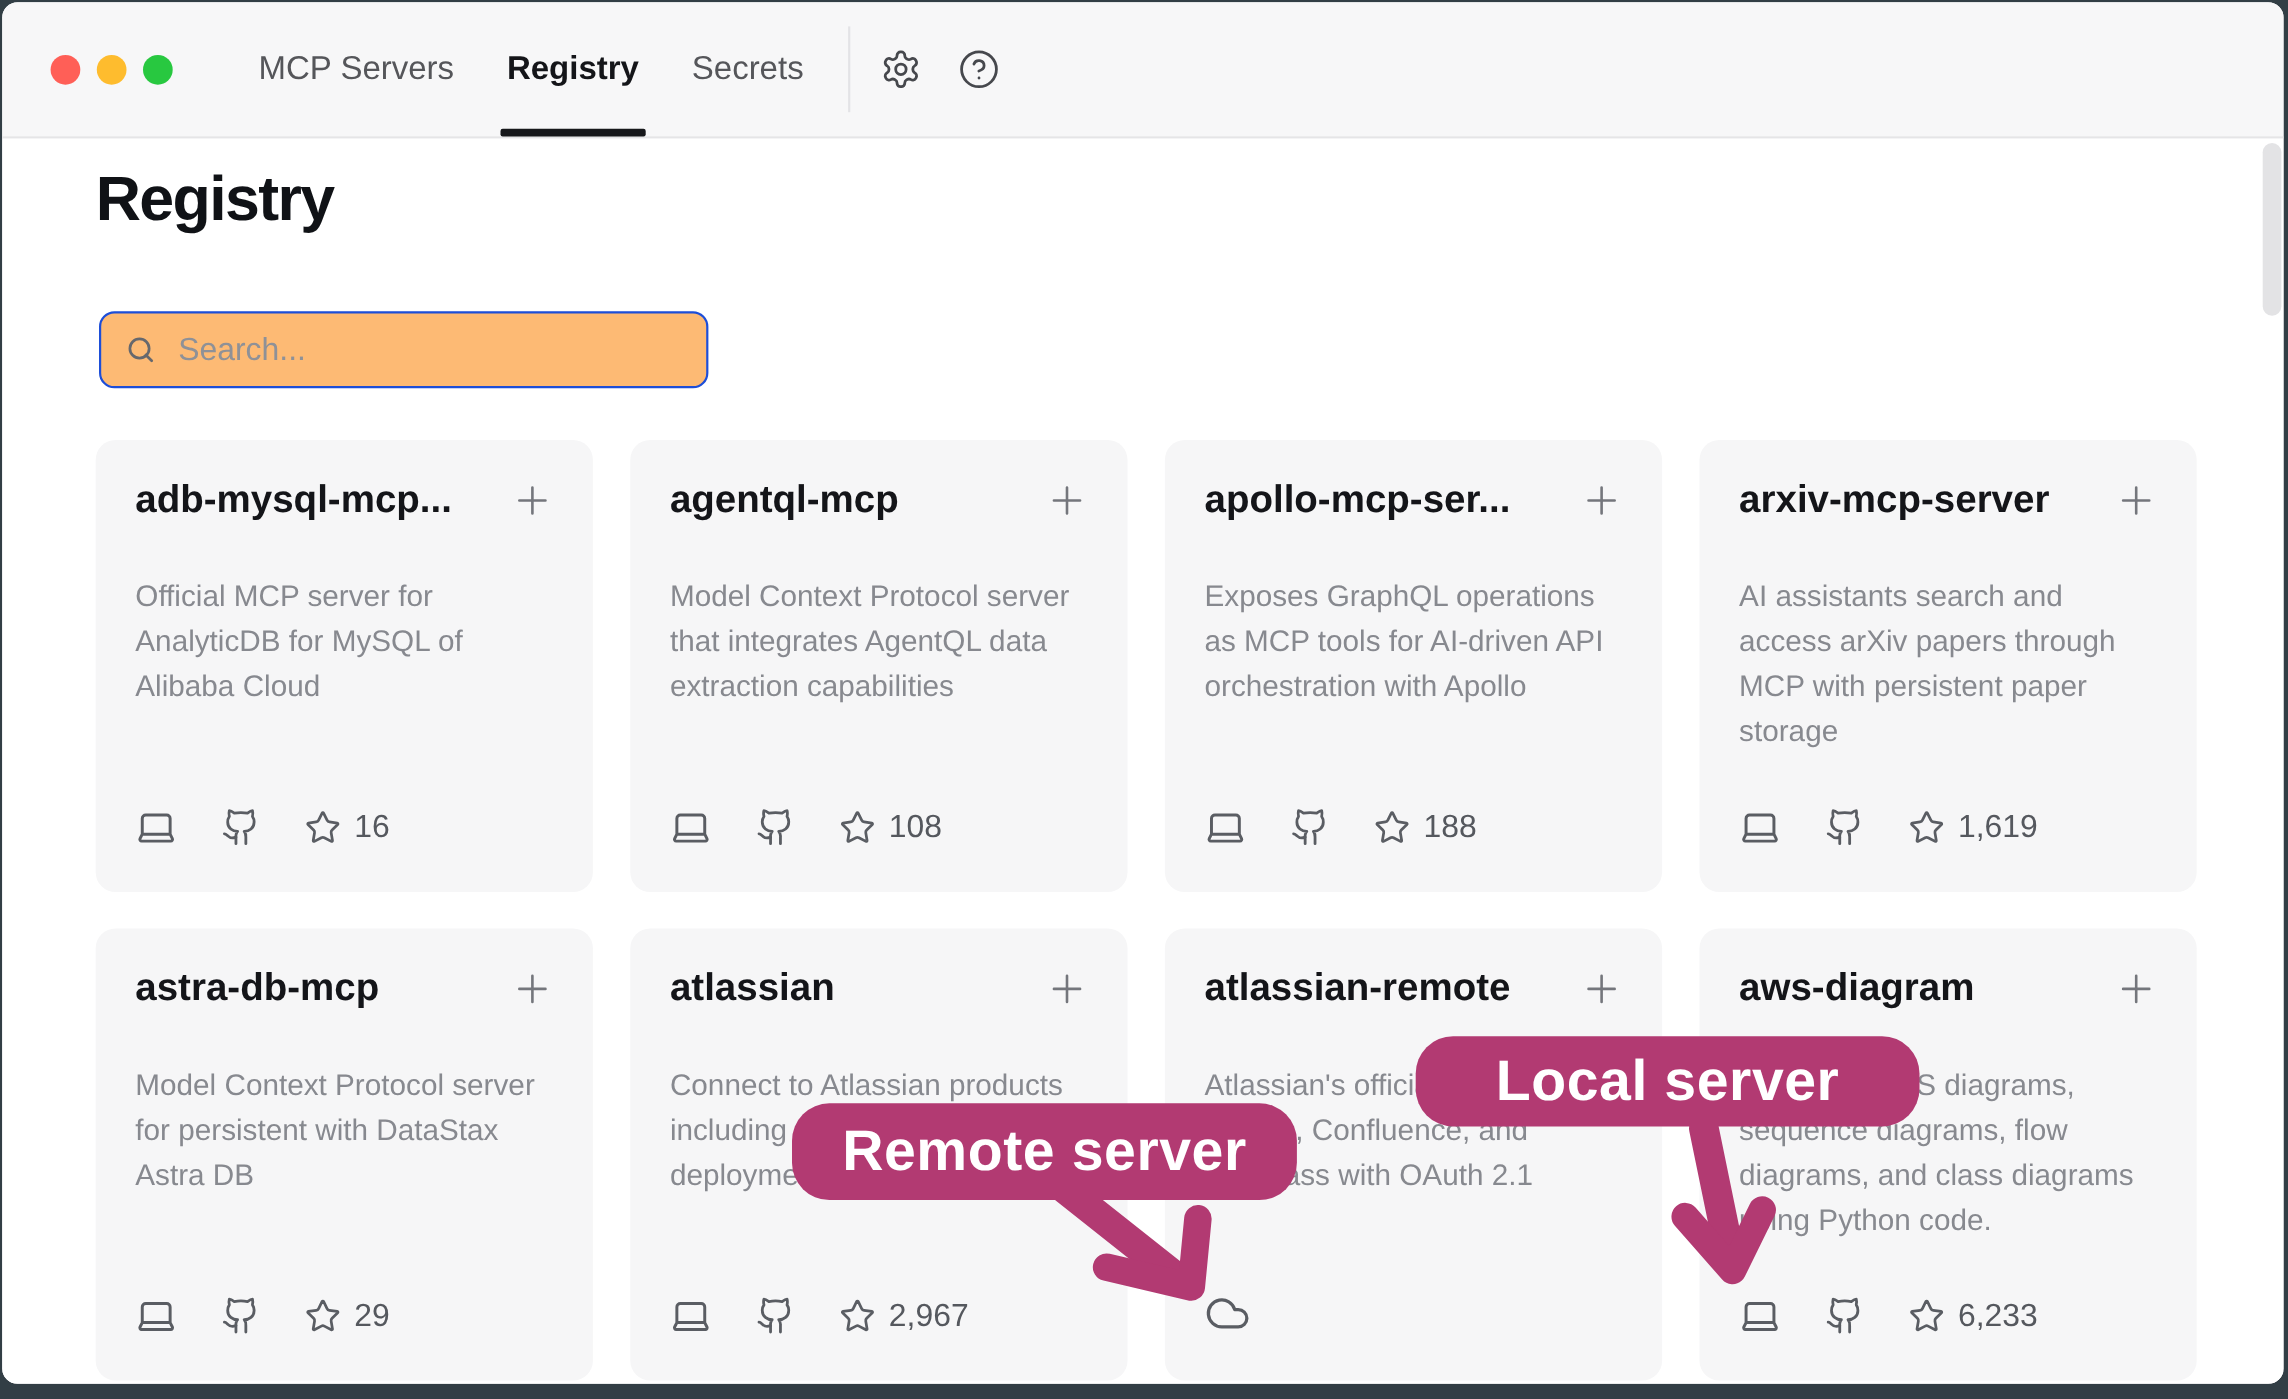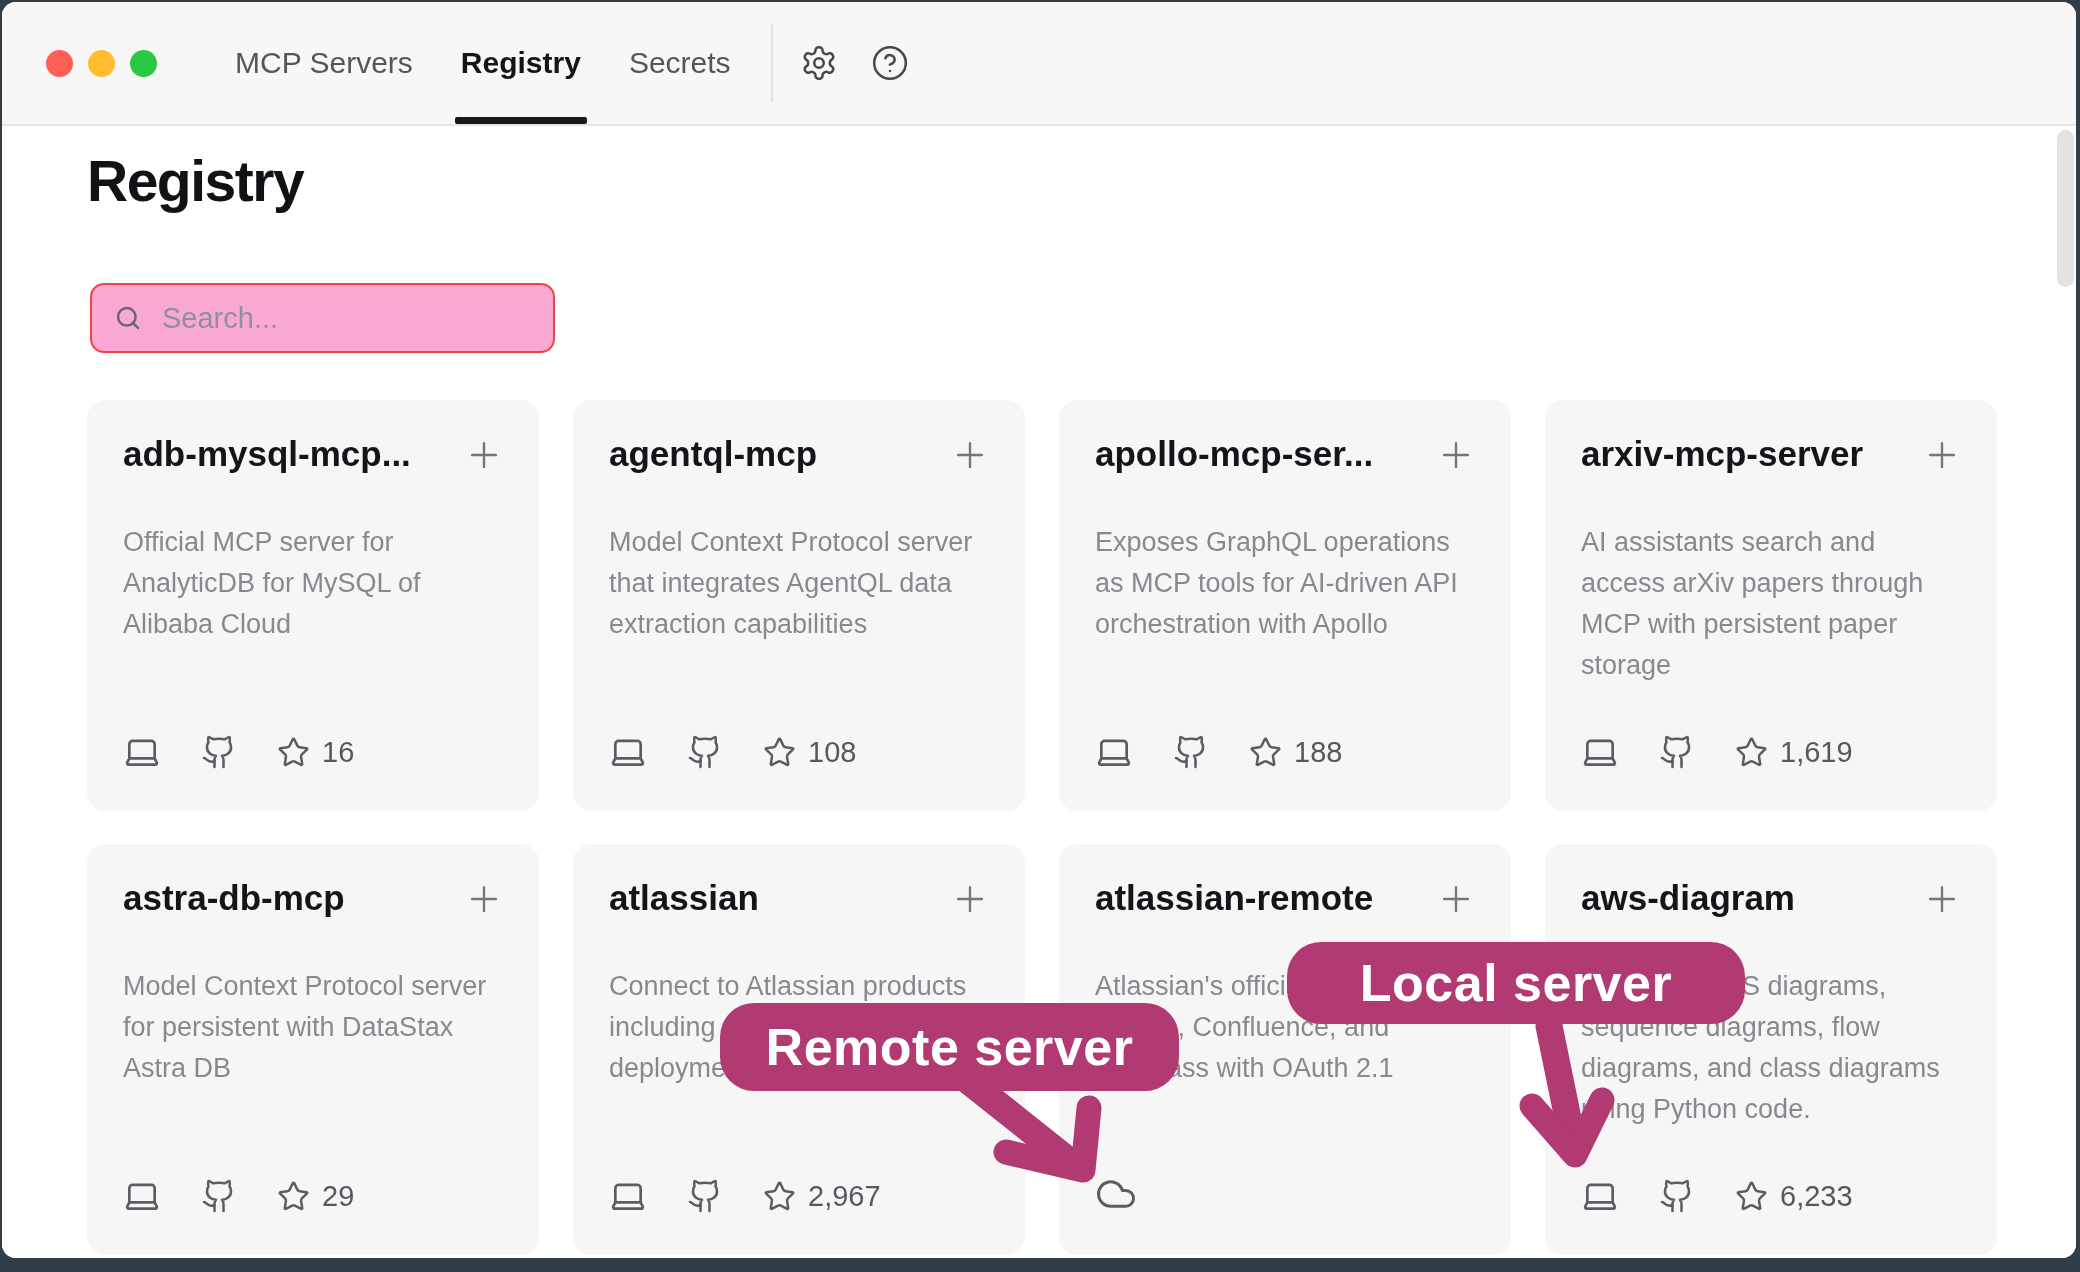--- a/index.html
+++ b/index.html
@@ -22,22 +22,22 @@
   .tab.active::after{content:"";position:absolute;left:-6px;right:-6px;bottom:0;height:7px;
        background:#17181b;border-radius:2px;}
   .tb-divider{position:absolute;left:769px;top:22px;width:2px;height:78px;background:#e3e3e6;}
   .tb-icon{position:absolute;top:42px;width:38px;height:38px;color:#46484d;background:none;border:none;padding:0;}
   #gear-btn{left:798px;} #help-btn{left:869px;}
 
   
   .content{position:absolute;top:124px;left:0;right:0;bottom:0;background:#fff;}
   .page-title{position:absolute;left:85px;top:22px;margin:0;font-size:57px;font-weight:700;
               color:#101216;letter-spacing:-1.5px;}
-  .search{position:absolute;left:88px;top:157px;width:465px;height:70px;box-sizing:border-box;
-          border:2px solid #ef4444;border-radius:14px;background:#f9a8d4;display:flex;align-items:center;}
+  .search{position:absolute;left:88px;top:157px;width:554px;height:70px;box-sizing:border-box;
+          border:2px solid #1d4ed8;border-radius:14px;background:#fdba74;display:flex;align-items:center;}
   .search .s-icn{margin-left:22px;display:flex;color:#66686d;}
   .search input{border:none;outline:none;font-size:29px;color:#333;margin-left:18px;flex:1;
           background:transparent;font-family:inherit;}
   .search input::placeholder{color:#8f9197;}
 
   .grid{position:absolute;left:85px;top:274px;width:1910px;display:grid;
         grid-template-columns:repeat(4,1fr);column-gap:34px;row-gap:33px;grid-auto-rows:411px;}
   .card{background:#f6f6f7;border-radius:18px;padding:34px 36px 40px;display:flex;
         flex-direction:column;overflow:hidden;box-sizing:border-box;}
   .card-head{display:flex;align-items:flex-start;justify-content:space-between;}

